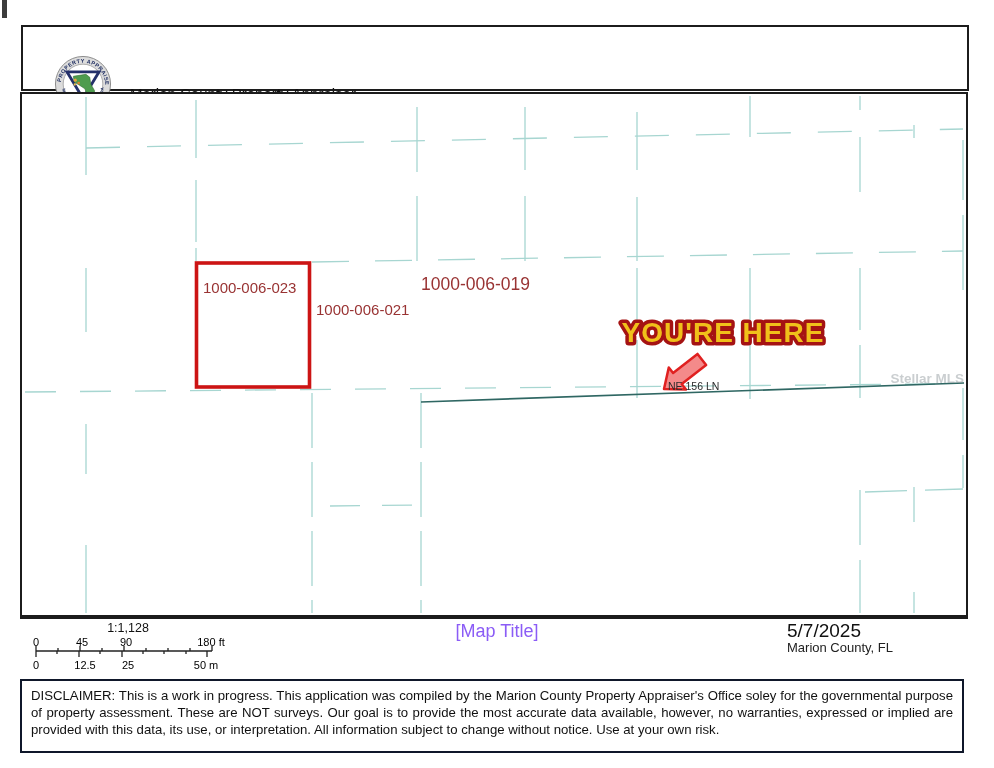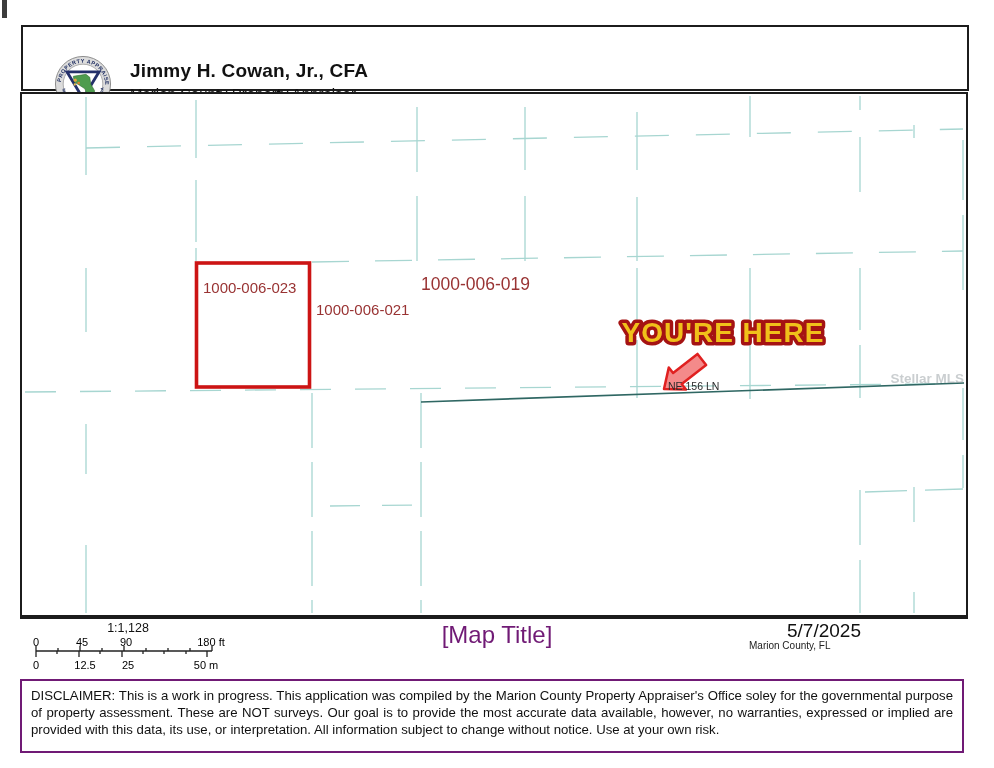--- a/index.html
+++ b/index.html
@@ -15,25 +15,25 @@
   #last-updated{right:36px;top:63px;font-size:15px;}
   
   #map-box{left:20px;top:92px;width:944px;height:521px;border:2px solid #1c1c1c;border-bottom-width:4px;background:#fff;}
   #map-svg{left:0;top:0;width:944px;height:521px;}
   .teal{stroke:#a7d6d1;stroke-width:1.3;fill:none;}
   .teal-dash{stroke:#a7d6d1;stroke-width:1.3;fill:none;}
   .road{stroke:#2f6763;stroke-width:1.7;fill:none;}
   .parcel-label{font-family:"Liberation Sans",sans-serif;}
   
   #scalebar-svg{left:20px;top:617px;width:220px;height:58px;}
-  #map-title{left:0;top:621px;width:994px;text-align:center;font-size:24px;color:#701a75;}
+  #map-title{left:0;top:621px;width:994px;text-align:center;font-size:18px;color:#8b5cf6;}
   #map-date{left:787px;top:620px;font-size:19px;}
-  #map-location{left:749px;top:640px;font-size:10px;color:#222;}
+  #map-location{left:787px;top:640px;font-size:13px;color:#222;}
   
-  #disclaimer-box{left:20px;top:679px;width:944px;height:74px;border:2px solid #701a75;box-sizing:border-box;
+  #disclaimer-box{left:20px;top:679px;width:944px;height:74px;border:2px solid #0f172a;box-sizing:border-box;
     padding:6px 9px 0 9px;font-size:13.2px;line-height:1.3;text-align:justify;color:#111;}
   text{font-family:"Liberation Sans",sans-serif;}
 </style>
 </head>
 <body>
 
 <div class="abs" id="corner-mark"></div>
 
 <div class="abs" id="header-box">
   <svg class="abs" id="logo-svg" viewBox="0 0 60 60">
@@ -48,21 +48,20 @@
     <circle cx="22" cy="26" r="1.6" fill="#e8a23c"></circle>
     <circle cx="25.5" cy="29" r="1.4" fill="#d98030"></circle>
     <circle cx="21.5" cy="30.5" r="1.2" fill="#e8c04c"></circle>
     <text font-size="5.6" font-weight="bold" fill="#1b2a5e" letter-spacing="0.5">
       <textPath href="#arcTop" startOffset="3">PROPERTY APPRAISER</textPath>
     </text>
     <text font-size="4.4" font-weight="bold" fill="#1b2a5e" letter-spacing="0.3">
       <textPath href="#arcBot" startOffset="2">MARION COUNTY FLORIDA</textPath>
     </text>
   </svg>
-  <div class="abs" id="appraiser-name">Jimmy H. Cowan, Jr., CFA</div>
   <div class="abs" id="appraiser-office">Marion County Property Appraiser</div>
   <div class="abs" id="last-updated">Last Updated 12/12/2024</div>
 </div>
 
 <div class="abs" id="map-box">
   <svg class="abs" id="map-svg" viewBox="22 94 944 521">
 
     <g class="teal">
       <path d="M86,97V175 M86,268V332 M86,424V474 M86,545V613"></path>
       <path d="M196,100V158 M196,180V242 M196,248V261"></path>

